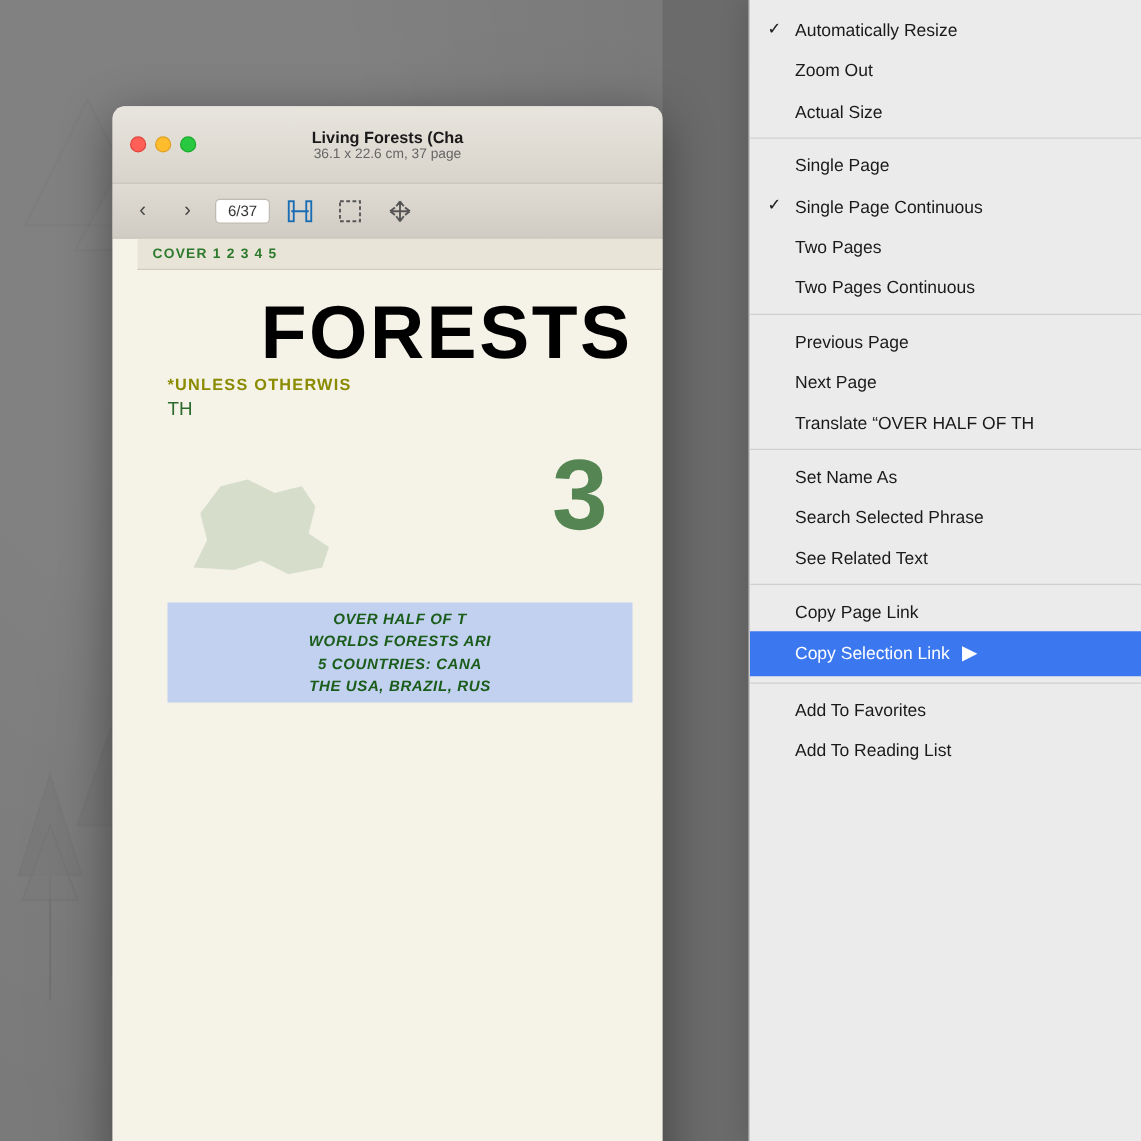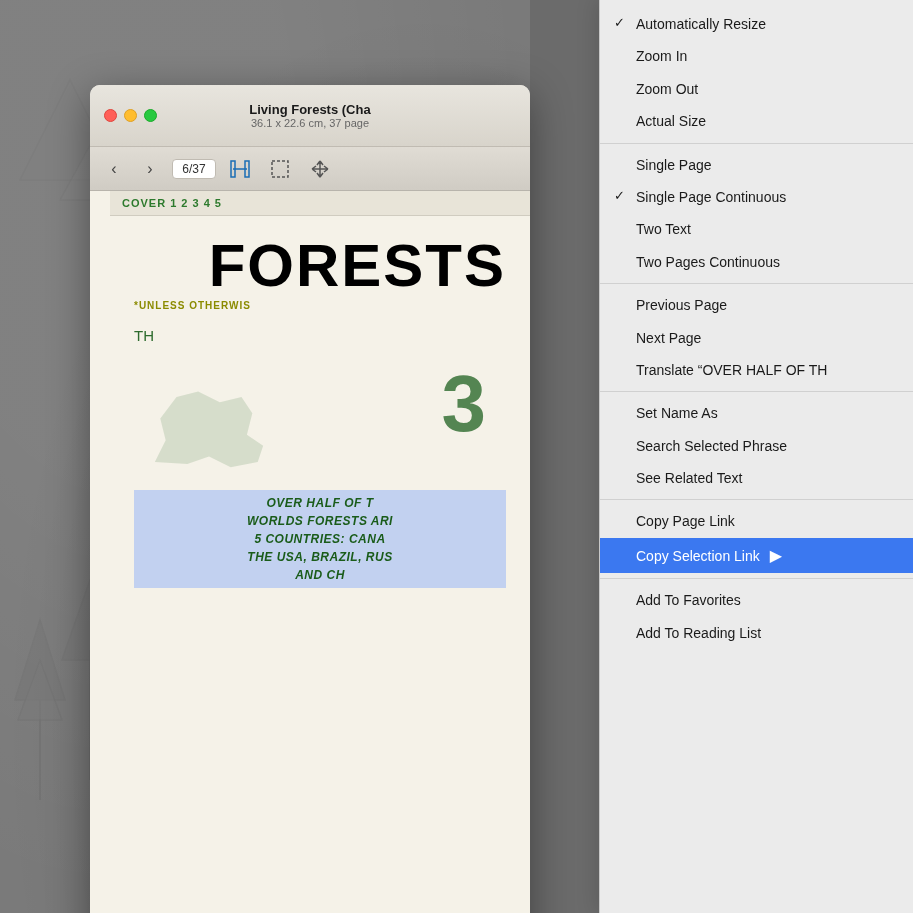--- a/index.html
+++ b/index.html
@@ -168,26 +168,26 @@
       font-weight: 900;
       color: #000000;
       text-transform: uppercase;
       letter-spacing: 2px;
       line-height: 1;
       margin-bottom: 4px;
       text-align: right;
     }
 
     .subtitle-line {
-      font-size: 10px;
+      font-size: 13px;
       font-weight: 700;
       color: #8b8b00;
       text-transform: uppercase;
       letter-spacing: 1px;
-      margin-bottom: 16px;
+      margin-bottom: 4px;
     }
 
     .subtitle-green {
       font-size: 15px;
       font-weight: 400;
       color: #2d6b2d;
       text-transform: uppercase;
     }
 
     .map-area {
@@ -359,51 +359,47 @@
           <path d="M10,80 L20,60 L15,40 L30,20 L50,15 L70,25 L90,20 L100,35 L95,55 L110,65 L105,80 L80,85 L60,75 L40,82 Z" fill="#2d6b2d"></path>
         </svg>
         <div class="big-number">3</div>
       </div>
 
       <div class="selected-text-block">
         <div class="selected-text">OVER HALF OF T</div>
         <div class="selected-text">WORLDS FORESTS ARI</div>
         <div class="selected-text">5 COUNTRIES: CANA</div>
         <div class="selected-text">THE USA, BRAZIL, RUS</div>
-        <div class="selected-text">AND CH</div>
       </div>
     </div>
   </div>
 </div>
 
 <div class="context-menu">
 
   <div class="menu-item has-check">
     <span>Automatically Resize</span>
   </div>
   <div class="menu-item">
-    <span>Zoom In</span>
-  </div>
-  <div class="menu-item">
     <span>Zoom Out</span>
   </div>
   <div class="menu-item">
     <span>Actual Size</span>
   </div>
 
   <div class="menu-separator"></div>
 
   <div class="menu-item">
     <span>Single Page</span>
   </div>
   <div class="menu-item has-check">
     <span>Single Page Continuous</span>
   </div>
   <div class="menu-item">
-    <span>Two Text</span>
+    <span>Two Pages</span>
   </div>
   <div class="menu-item">
     <span>Two Pages Continuous</span>
   </div>
 
   <div class="menu-separator"></div>
 
   <div class="menu-item">
     <span>Previous Page</span>
   </div>

